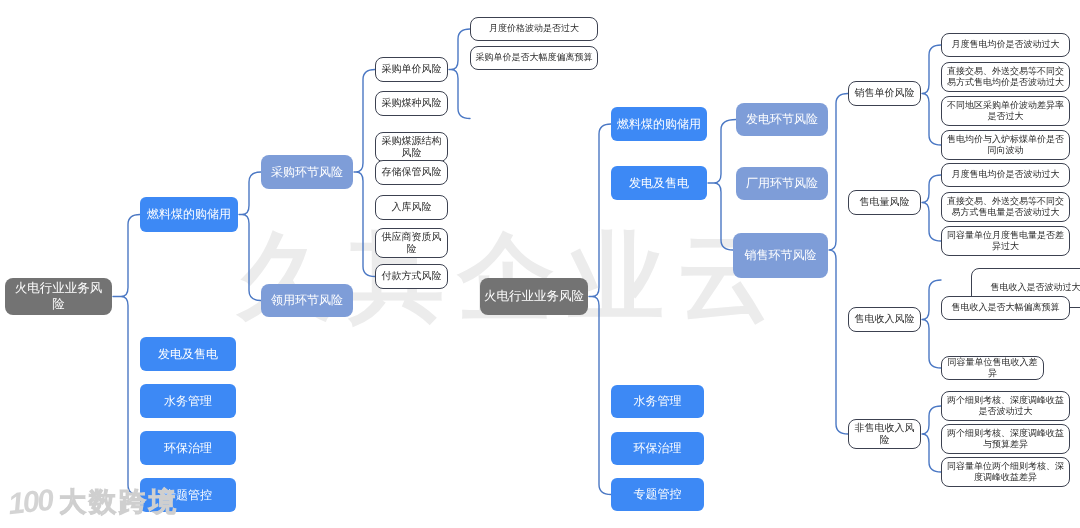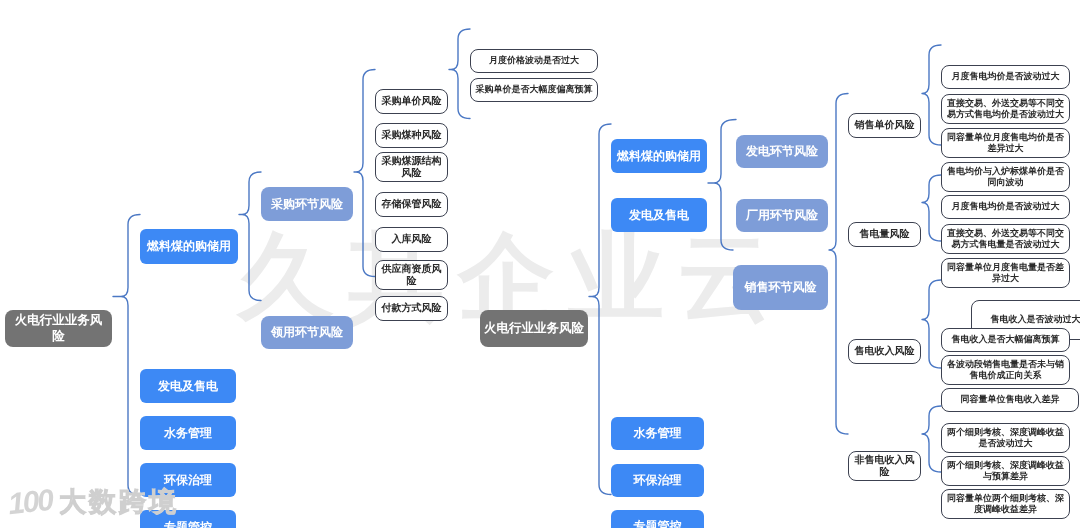--- a/index.html
+++ b/index.html
@@ -2,21 +2,21 @@
 <html><head>
 <meta charset="utf-8">
 <style>
   html,body{margin:0;padding:0;background:#fff;}
   #stage{position:relative;width:1080px;height:528px;background:#fff;overflow:hidden;
          font-family:"Liberation Sans","DejaVu Sans",sans-serif;}
   #wm-center{position:absolute;left:238px;top:214px;font-size:96px;font-weight:bold;
              color:#ececec;letter-spacing:14px;white-space:nowrap;z-index:0;user-select:none;}
   #lines{position:absolute;left:0;top:0;z-index:1;}
   .n{position:absolute;display:flex;align-items:center;justify-content:center;text-align:center;
-     box-sizing:border-box;font-weight:bold;line-height:1.25;z-index:2;margin-top:32px;}
+     box-sizing:border-box;font-weight:normal;line-height:1.25;z-index:2;}
   .root{background:#737373;color:#fff;font-size:12.5px;border-radius:8px;padding:2px 4px;}
   .b1{background:#3d89f5;color:#fff;font-size:12px;border-radius:6px;padding:14px 4px;}
   .b2{background:#7e9dd8;color:#fff;font-size:12px;border-radius:8px;padding:2px 4px;}
   .w{background:#fff;border:1px solid #3c4150;color:#2b2b2b;font-size:10px;border-radius:8px;padding:1px 4px;}
   .leaf{background:#fff;border:1px solid #3c4150;color:#2b2b2b;font-size:9px;border-radius:8px;padding:1px 4px;}
   #brand{position:absolute;left:8px;top:484px;display:flex;align-items:center;gap:7px;z-index:3;
          color:#d4d4d4;font-weight:800;user-select:none;}
   #brand .b100{font-size:30px;font-style:italic;letter-spacing:-2px;transform:rotate(-6deg);}
   #brand .btxt{font-size:27px;letter-spacing:3px;-webkit-text-stroke:1px #cfcfcf;color:#e9e9e9;}
 </style>
@@ -46,21 +46,21 @@
   <div id="Lc1" class="n b1" style="left:140px;top:337px;width:96px;height:34px">发电及售电</div>
   <div id="Lc2" class="n b1" style="left:140px;top:384px;width:96px;height:34px">水务管理</div>
   <div id="Lc3" class="n b1" style="left:140px;top:431px;width:96px;height:34px">环保治理</div>
   <div id="Lc4" class="n b1" style="left:140px;top:478px;width:96px;height:34px">专题管控</div>
 
   <div id="Lf0" class="n b2" style="left:261px;top:155px;width:92px;height:34px">采购环节风险</div>
   <div id="Lf2" class="n b2" style="left:261px;top:284px;width:92px;height:33px">领用环节风险</div>
 
   <div id="Lp0" class="n w" style="left:375px;top:57px;width:73px;height:25px">采购单价风险</div>
   <div id="Lp1" class="n w" style="left:375px;top:91px;width:73px;height:25px">采购煤种风险</div>
-  <div id="Lp2" class="n w" style="left:375px;top:120px;width:73px;height:30px">采购煤源结构风险</div>
+  <div id="Lp2" class="n w" style="left:375px;top:132px;width:73px;height:30px">采购煤源结构风险</div>
   <div id="Lp3" class="n w" style="left:375px;top:160px;width:73px;height:25px">存储保管风险</div>
   <div id="Lp4" class="n w" style="left:375px;top:195px;width:73px;height:25px">入库风险</div>
   <div id="Lp5" class="n w" style="left:375px;top:228px;width:73px;height:30px">供应商资质风险</div>
   <div id="Lp6" class="n w" style="left:375px;top:264px;width:73px;height:25px">付款方式风险</div>
 
   <div id="Lu0" class="n leaf" style="left:470px;top:17px;width:128px;height:24px">月度价格波动是否过大</div>
   <div id="Lu1" class="n leaf" style="left:470px;top:46px;width:128px;height:24px">采购单价是否大幅度偏离预算</div>
 
   <div id="Rroot" class="n root" style="left:480px;top:278px;width:108px;height:37px">火电行业业务风险</div>
   <div id="Rc0" class="n b1" style="left:611px;top:107px;width:96px;height:34px">燃料煤的购储用</div>
@@ -73,31 +73,30 @@
   <div id="Rg1" class="n b2" style="left:736px;top:167px;width:92px;height:33px">厂用环节风险</div>
   <div id="Rg2" class="n b2" style="left:733px;top:233px;width:95px;height:45px">销售环节风险</div>
 
   <div id="Rs0" class="n w" style="left:848px;top:81px;width:73px;height:25px">销售单价风险</div>
   <div id="Rs1" class="n w" style="left:848px;top:190px;width:73px;height:25px">售电量风险</div>
   <div id="Rs2" class="n w" style="left:848px;top:307px;width:73px;height:25px">售电收入风险</div>
   <div id="Rs3" class="n w" style="left:848px;top:419px;width:73px;height:30px">非售电收入风险</div>
 
   <div id="RA0" class="n leaf" style="left:941px;top:33px;width:129px;height:24px">月度售电均价是否波动过大</div>
   <div id="RA1" class="n leaf" style="left:941px;top:62px;width:129px;height:30px">直接交易、外送交易等不同交易方式售电均价是否波动过大</div>
-  <div id="RA2" class="n leaf" style="left:941px;top:96px;width:129px;height:30px">同容量单位月度售电均价是否差异过大</div>
+  <div id="RA2" class="n leaf" style="left:941px;top:96px;width:129px;height:30px">不同地区采购单价波动差异率是否过大</div>
   <div id="RA3" class="n leaf" style="left:941px;top:130px;width:129px;height:30px">售电均价与入炉标煤单价是否同向波动</div>
 
   <div id="RB0" class="n leaf" style="left:941px;top:163px;width:129px;height:24px">月度售电均价是否波动过大</div>
   <div id="RB1" class="n leaf" style="left:941px;top:192px;width:129px;height:30px">直接交易、外送交易等不同交易方式售电量是否波动过大</div>
   <div id="RB2" class="n leaf" style="left:941px;top:226px;width:129px;height:30px">同容量单位月度售电量是否差异过大</div>
 
   <div id="RC0" class="n leaf" style="left:971px;top:268px;width:129px;height:40px">售电收入是否波动过大</div>
   <div id="RC1" class="n leaf" style="left:941px;top:296px;width:129px;height:24px">售电收入是否大幅偏离预算</div>
-  <div id="RC2" class="n leaf" style="left:941px;top:323px;width:129px;height:30px">各波动段销售电量是否未与销售电价成正向关系</div>
-  <div id="RC3" class="n leaf" style="left:941px;top:356px;width:138px;height:24px">同容量单位售电收入差异</div>
+  <div id="RC3" class="n leaf" style="left:941px;top:356px;width:103px;height:24px">同容量单位售电收入差异</div>
 
   <div id="RD0" class="n leaf" style="left:941px;top:391px;width:129px;height:30px">两个细则考核、深度调峰收益是否波动过大</div>
   <div id="RD1" class="n leaf" style="left:941px;top:424px;width:129px;height:30px">两个细则考核、深度调峰收益与预算差异</div>
   <div id="RD2" class="n leaf" style="left:941px;top:457px;width:129px;height:30px">同容量单位两个细则考核、深度调峰收益差异</div>
 
   <div id="brand">
     <span class="b100">100</span>
     <span class="btxt">大数跨境</span>
   </div>
 </div>

